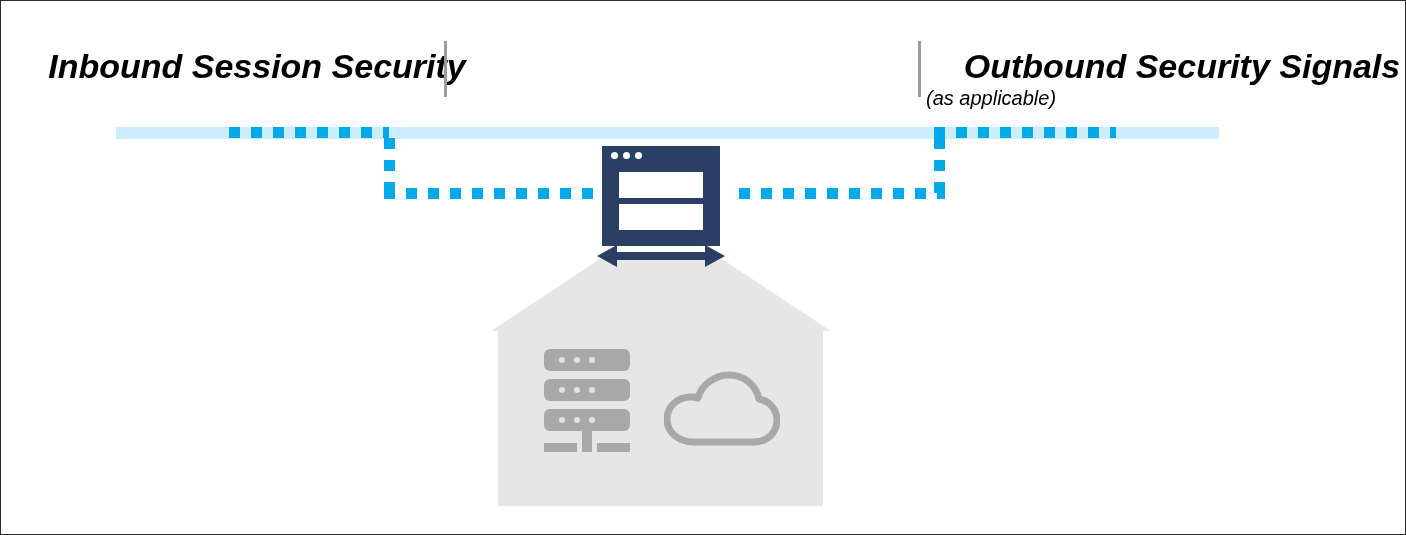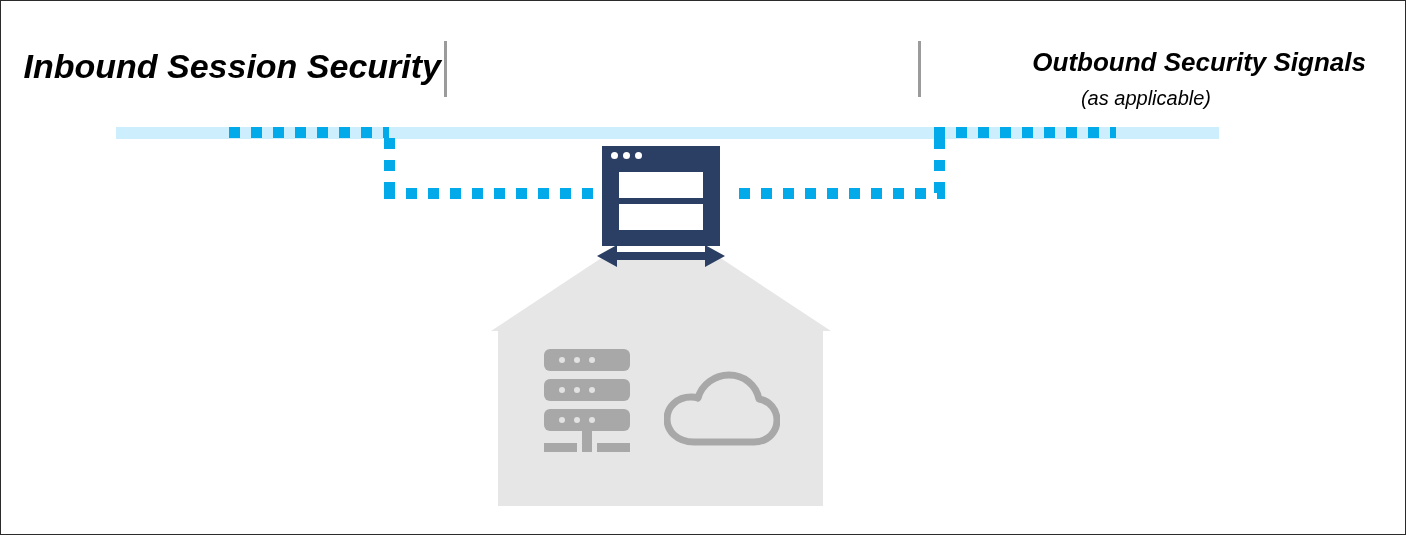--- a/index.html
+++ b/index.html
@@ -20,47 +20,48 @@
     overflow: hidden;
   }
 
   
   .heading {
     position: absolute;
     font-style: italic;
     font-weight: bold;
     color: #000000;
     white-space: nowrap;
-    text-align: right;
+    text-align: center;
     line-height: 1.05;
+    padding-left: 36px;
   }
   #heading-inbound {
     left: 0px;
     top: 48px;
     width: 440px;
     font-size: 34px;
   }
   #heading-device {
     left: 450px;
     top: 48px;
     width: 465px;
     font-size: 34px;
   }
   #heading-outbound {
     left: 925px;
     top: 48px;
     width: 440px;
-    font-size: 26px;
+    font-size: 34px;
   }
   #heading-outbound-sub {
     position: absolute;
     left: 925px;
     top: 86px;
     width: 440px;
-    text-align: center;
+    text-align: left;
     font-style: italic;
     font-size: 20px;
     color: #000000;
     white-space: nowrap;
   }
 
   .divider {
     position: absolute;
     width: 3px;
     background: #9b9b9b;

